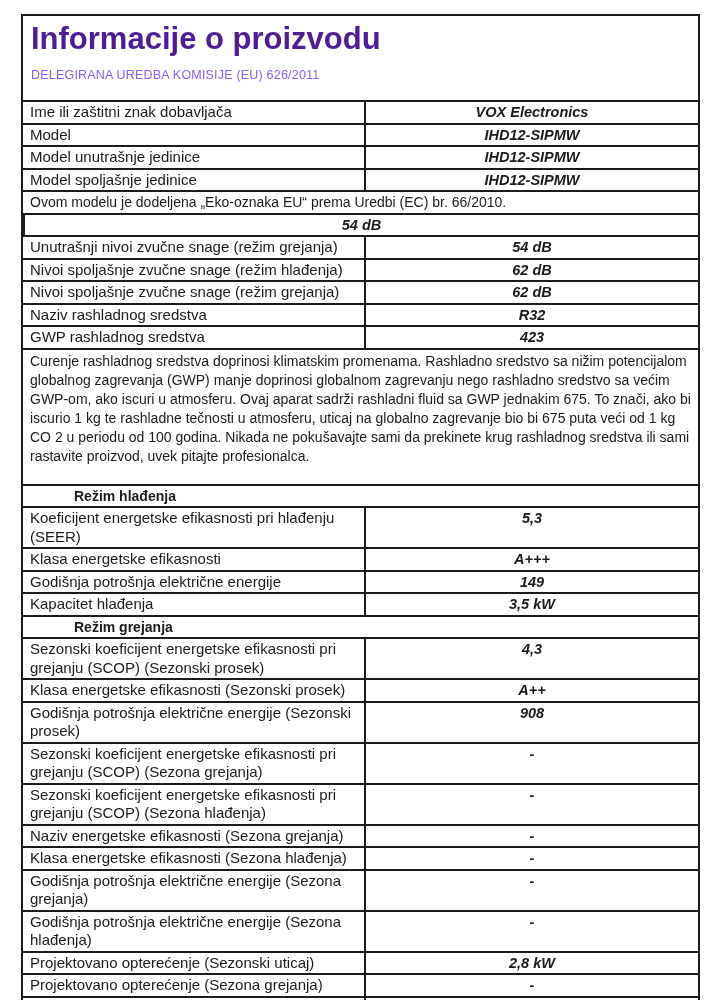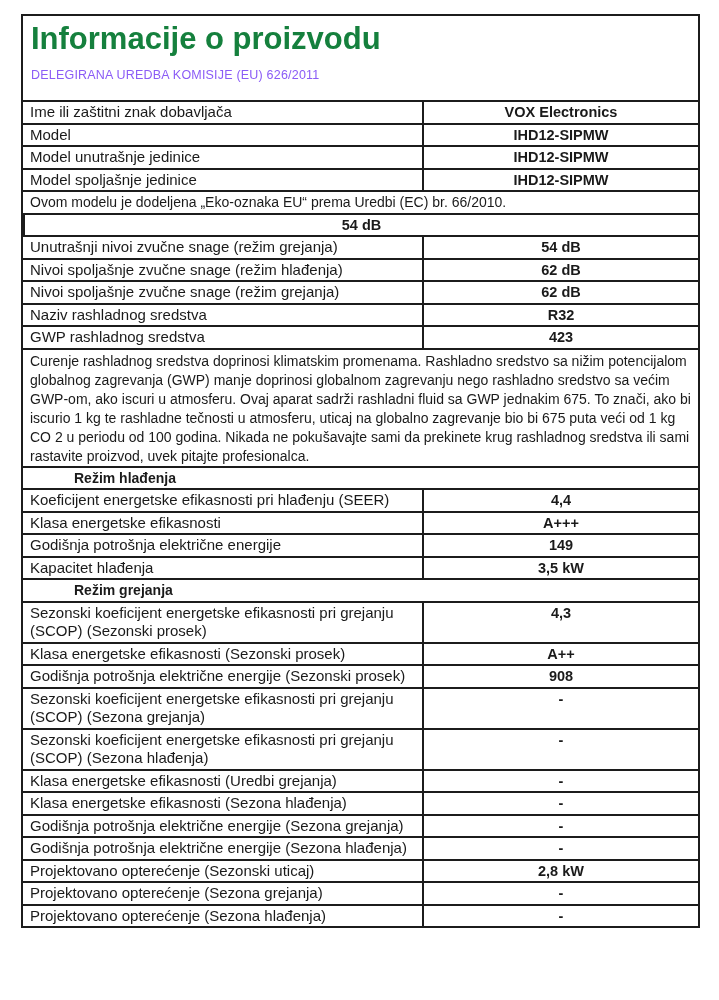--- a/index.html
+++ b/index.html
@@ -37,64 +37,65 @@
   .title-cell {
     display: block;
     height: 84px;
     padding: 6px 8px 0 8px;
     box-sizing: border-box;
   }
   .doc-title {
     font-size: 31px;
     font-weight: bold;
     letter-spacing: 0px;
-    color: #15803d;
+    color: #4c1d95;
     line-height: 34px;
     margin: 0 0 12px 0;
   }
   .doc-subtitle {
     font-size: 12.5px;
     font-weight: 400;
     color: #8b5cf6;
     letter-spacing: 0.2px;
   }
   
   .lbl {
-    width: 399px;
+    width: 341px;
     box-sizing: border-box;
     padding: 1px 7px;
     font-size: 15px;
     line-height: 18.5px;
   }
   .val {
     flex: 1;
     border-left: 2px solid #1c1c1c;
     box-sizing: border-box;
     padding: 1px 16px;
     font-size: 14.5px;
     font-weight: bold;
     text-align: center;
     line-height: 18.5px;
+    font-style: italic;
   }
   
   .full {
     width: 100%;
     box-sizing: border-box;
     padding: 1px 7px;
     font-size: 14px;
     line-height: 18.5px;
   }
   .section-label {
     font-weight: bold;
     margin-left: 44px;
   }
   .para {
     line-height: 19px;
     padding-top: 2px;
-    padding-bottom: 0;
+    padding-bottom: 18px;
   }
 </style>
 </head>
 <body>
 
 <div class="page">
   <div class="doc-table">
 
     <div class="row title-cell">
       <div class="doc-title">Informacije o proizvodu</div>
@@ -157,21 +158,21 @@
     <div class="row">
       <div class="full para">Curenje rashladnog sredstva doprinosi klimatskim promenama. Rashladno sredstvo sa nižim potencijalom globalnog zagrevanja (GWP) manje doprinosi globalnom zagrevanju nego rashladno sredstvo sa većim GWP-om, ako iscuri u atmosferu. Ovaj aparat sadrži rashladni fluid sa GWP jednakim 675. To znači, ako bi iscurio 1 kg te rashladne tečnosti u atmosferu, uticaj na globalno zagrevanje bio bi 675 puta veći od 1 kg CO 2 u periodu od 100 godina. Nikada ne pokušavajte sami da prekinete krug rashladnog sredstva ili sami rastavite proizvod, uvek pitajte profesionalca.</div>
     </div>
 
     <div class="row">
       <div class="full section-label">Režim hlađenja</div>
     </div>
 
     <div class="row">
       <div class="lbl">Koeficijent energetske efikasnosti pri hlađenju (SEER)</div>
-      <div class="val">4,4</div>
+      <div class="val">5,3</div>
     </div>
 
     <div class="row">
       <div class="lbl">Klasa energetske efikasnosti</div>
       <div class="val">A+++</div>
     </div>
 
     <div class="row">
       <div class="lbl">Godišnja potrošnja električne energije</div>
       <div class="val">149</div>
@@ -205,21 +206,21 @@
       <div class="lbl">Sezonski koeficijent energetske efikasnosti pri grejanju (SCOP) (Sezona grejanja)</div>
       <div class="val">-</div>
     </div>
 
     <div class="row">
       <div class="lbl">Sezonski koeficijent energetske efikasnosti pri grejanju (SCOP) (Sezona hlađenja)</div>
       <div class="val">-</div>
     </div>
 
     <div class="row">
-      <div class="lbl">Klasa energetske efikasnosti (Uredbi grejanja)</div>
+      <div class="lbl">Naziv energetske efikasnosti (Sezona grejanja)</div>
       <div class="val">-</div>
     </div>
 
     <div class="row">
       <div class="lbl">Klasa energetske efikasnosti (Sezona hlađenja)</div>
       <div class="val">-</div>
     </div>
 
     <div class="row">
       <div class="lbl">Godišnja potrošnja električne energije (Sezona grejanja)</div>

